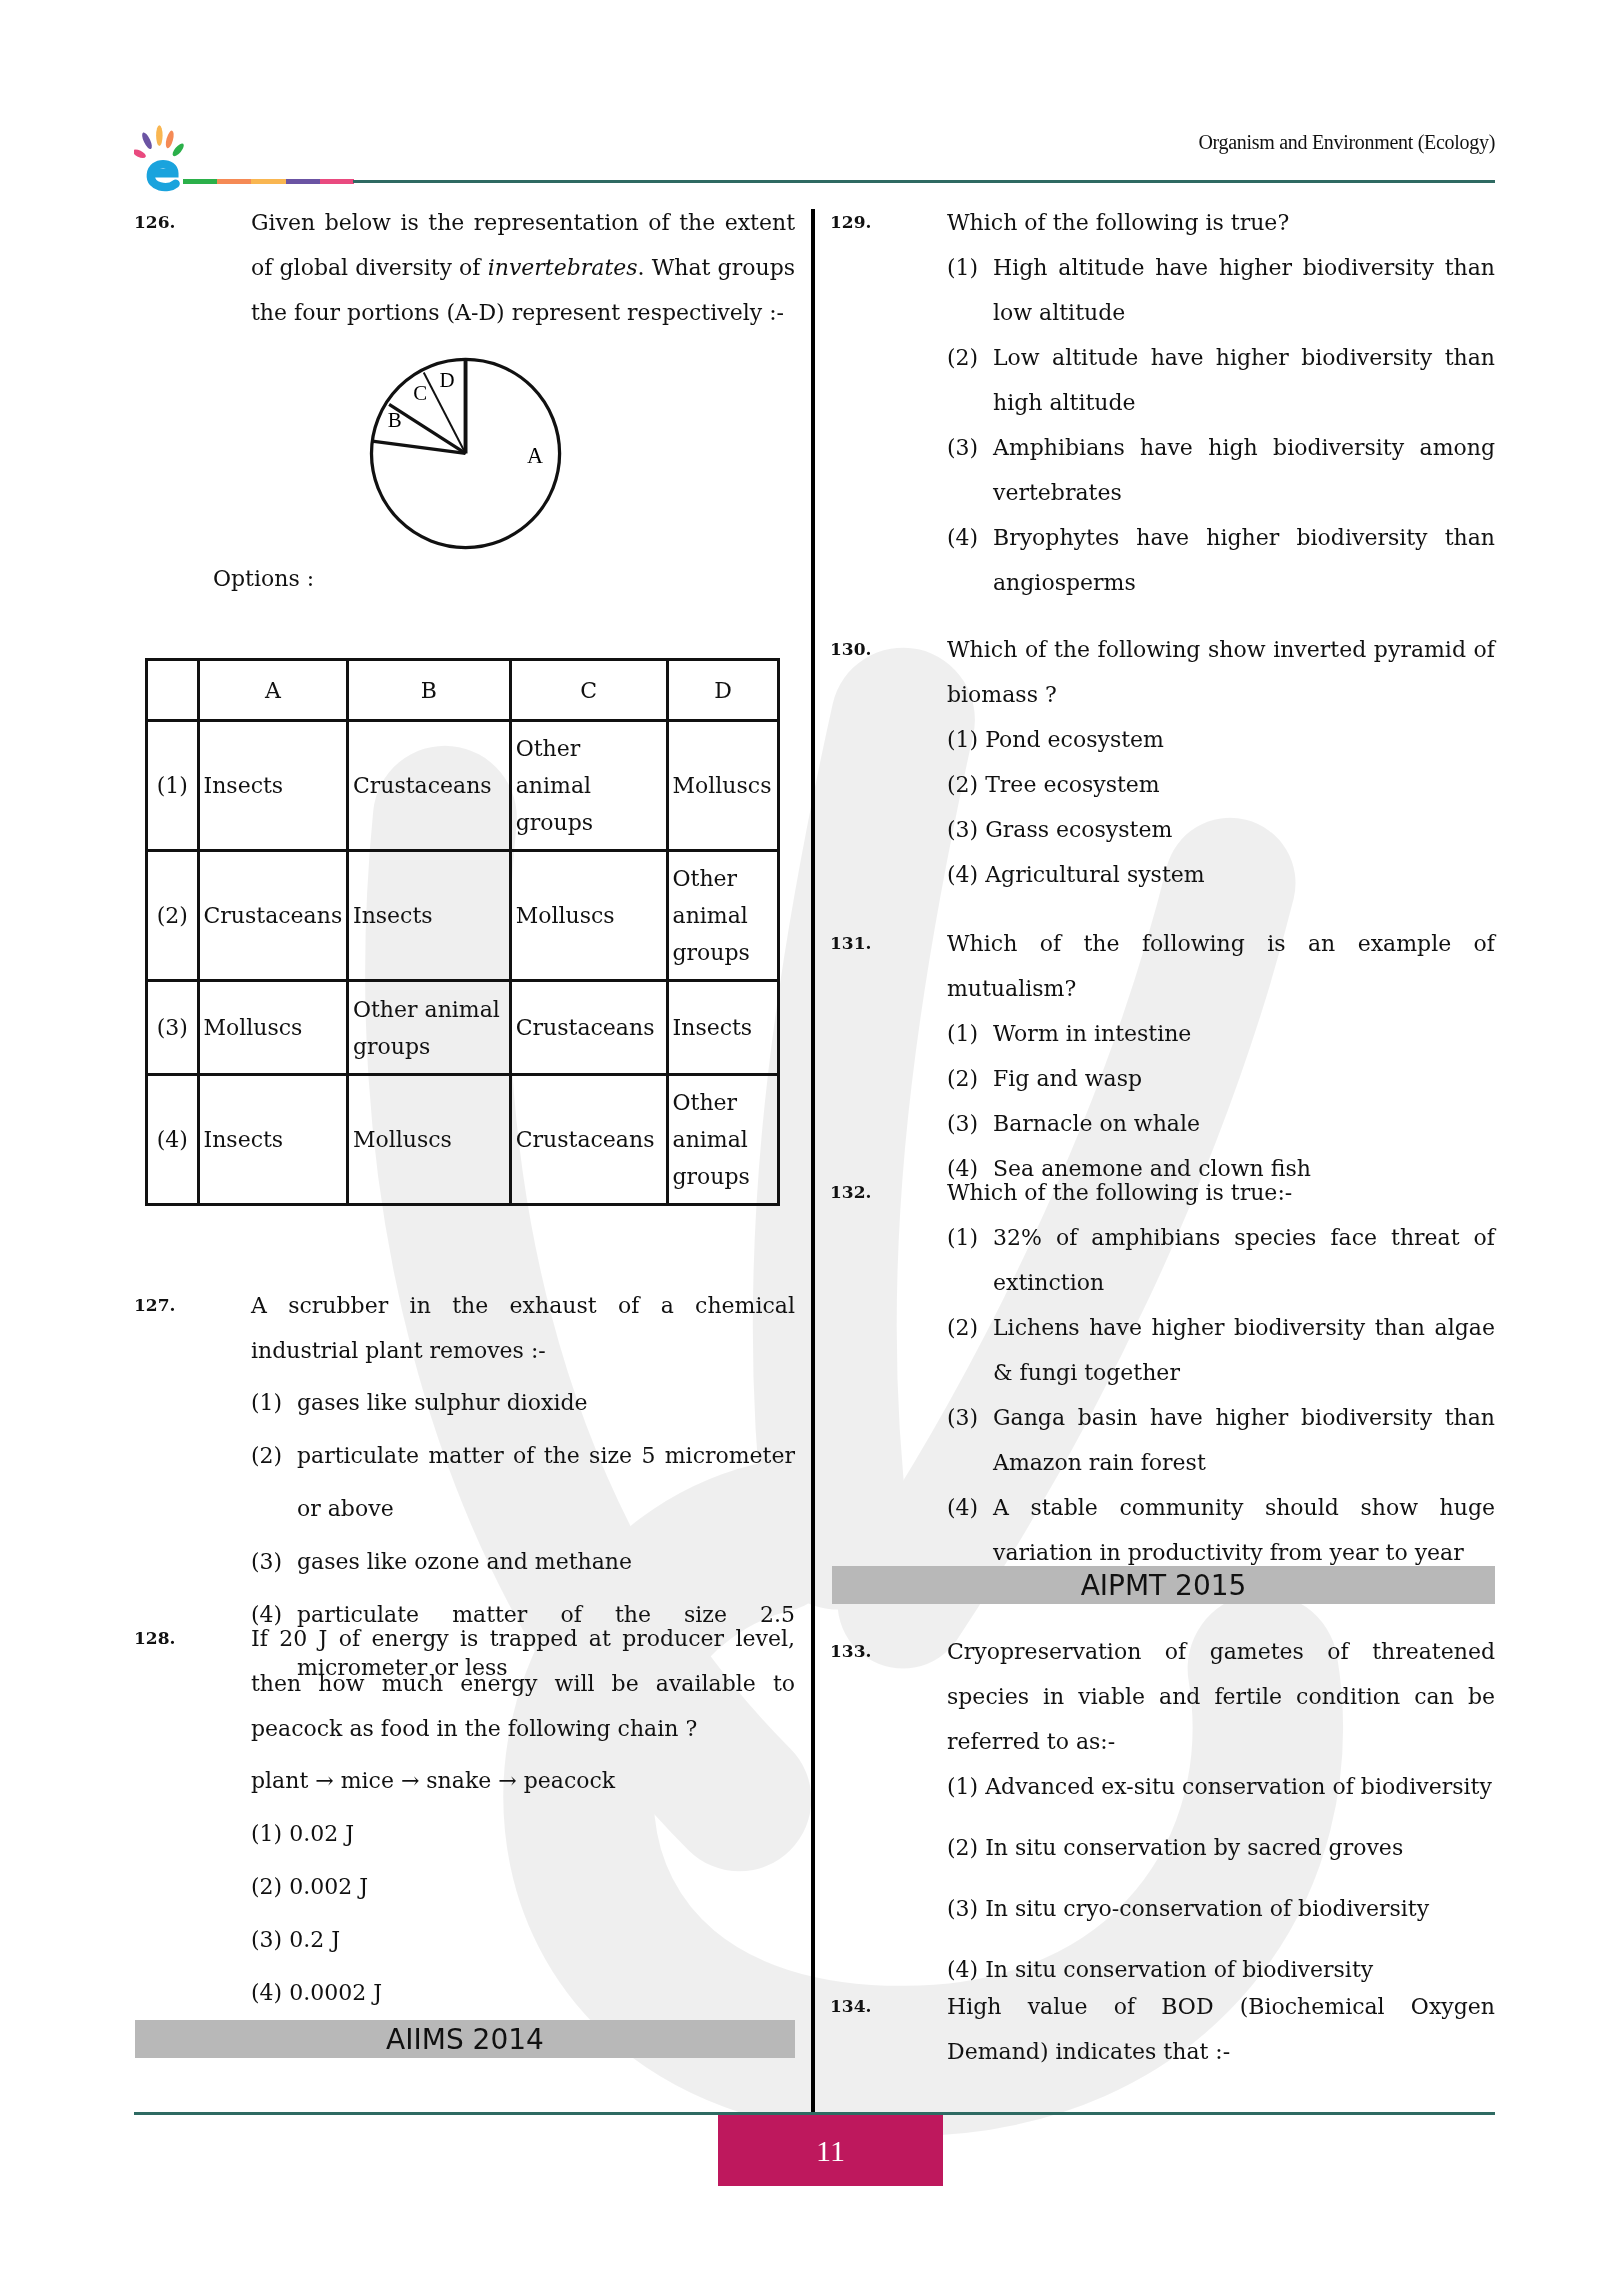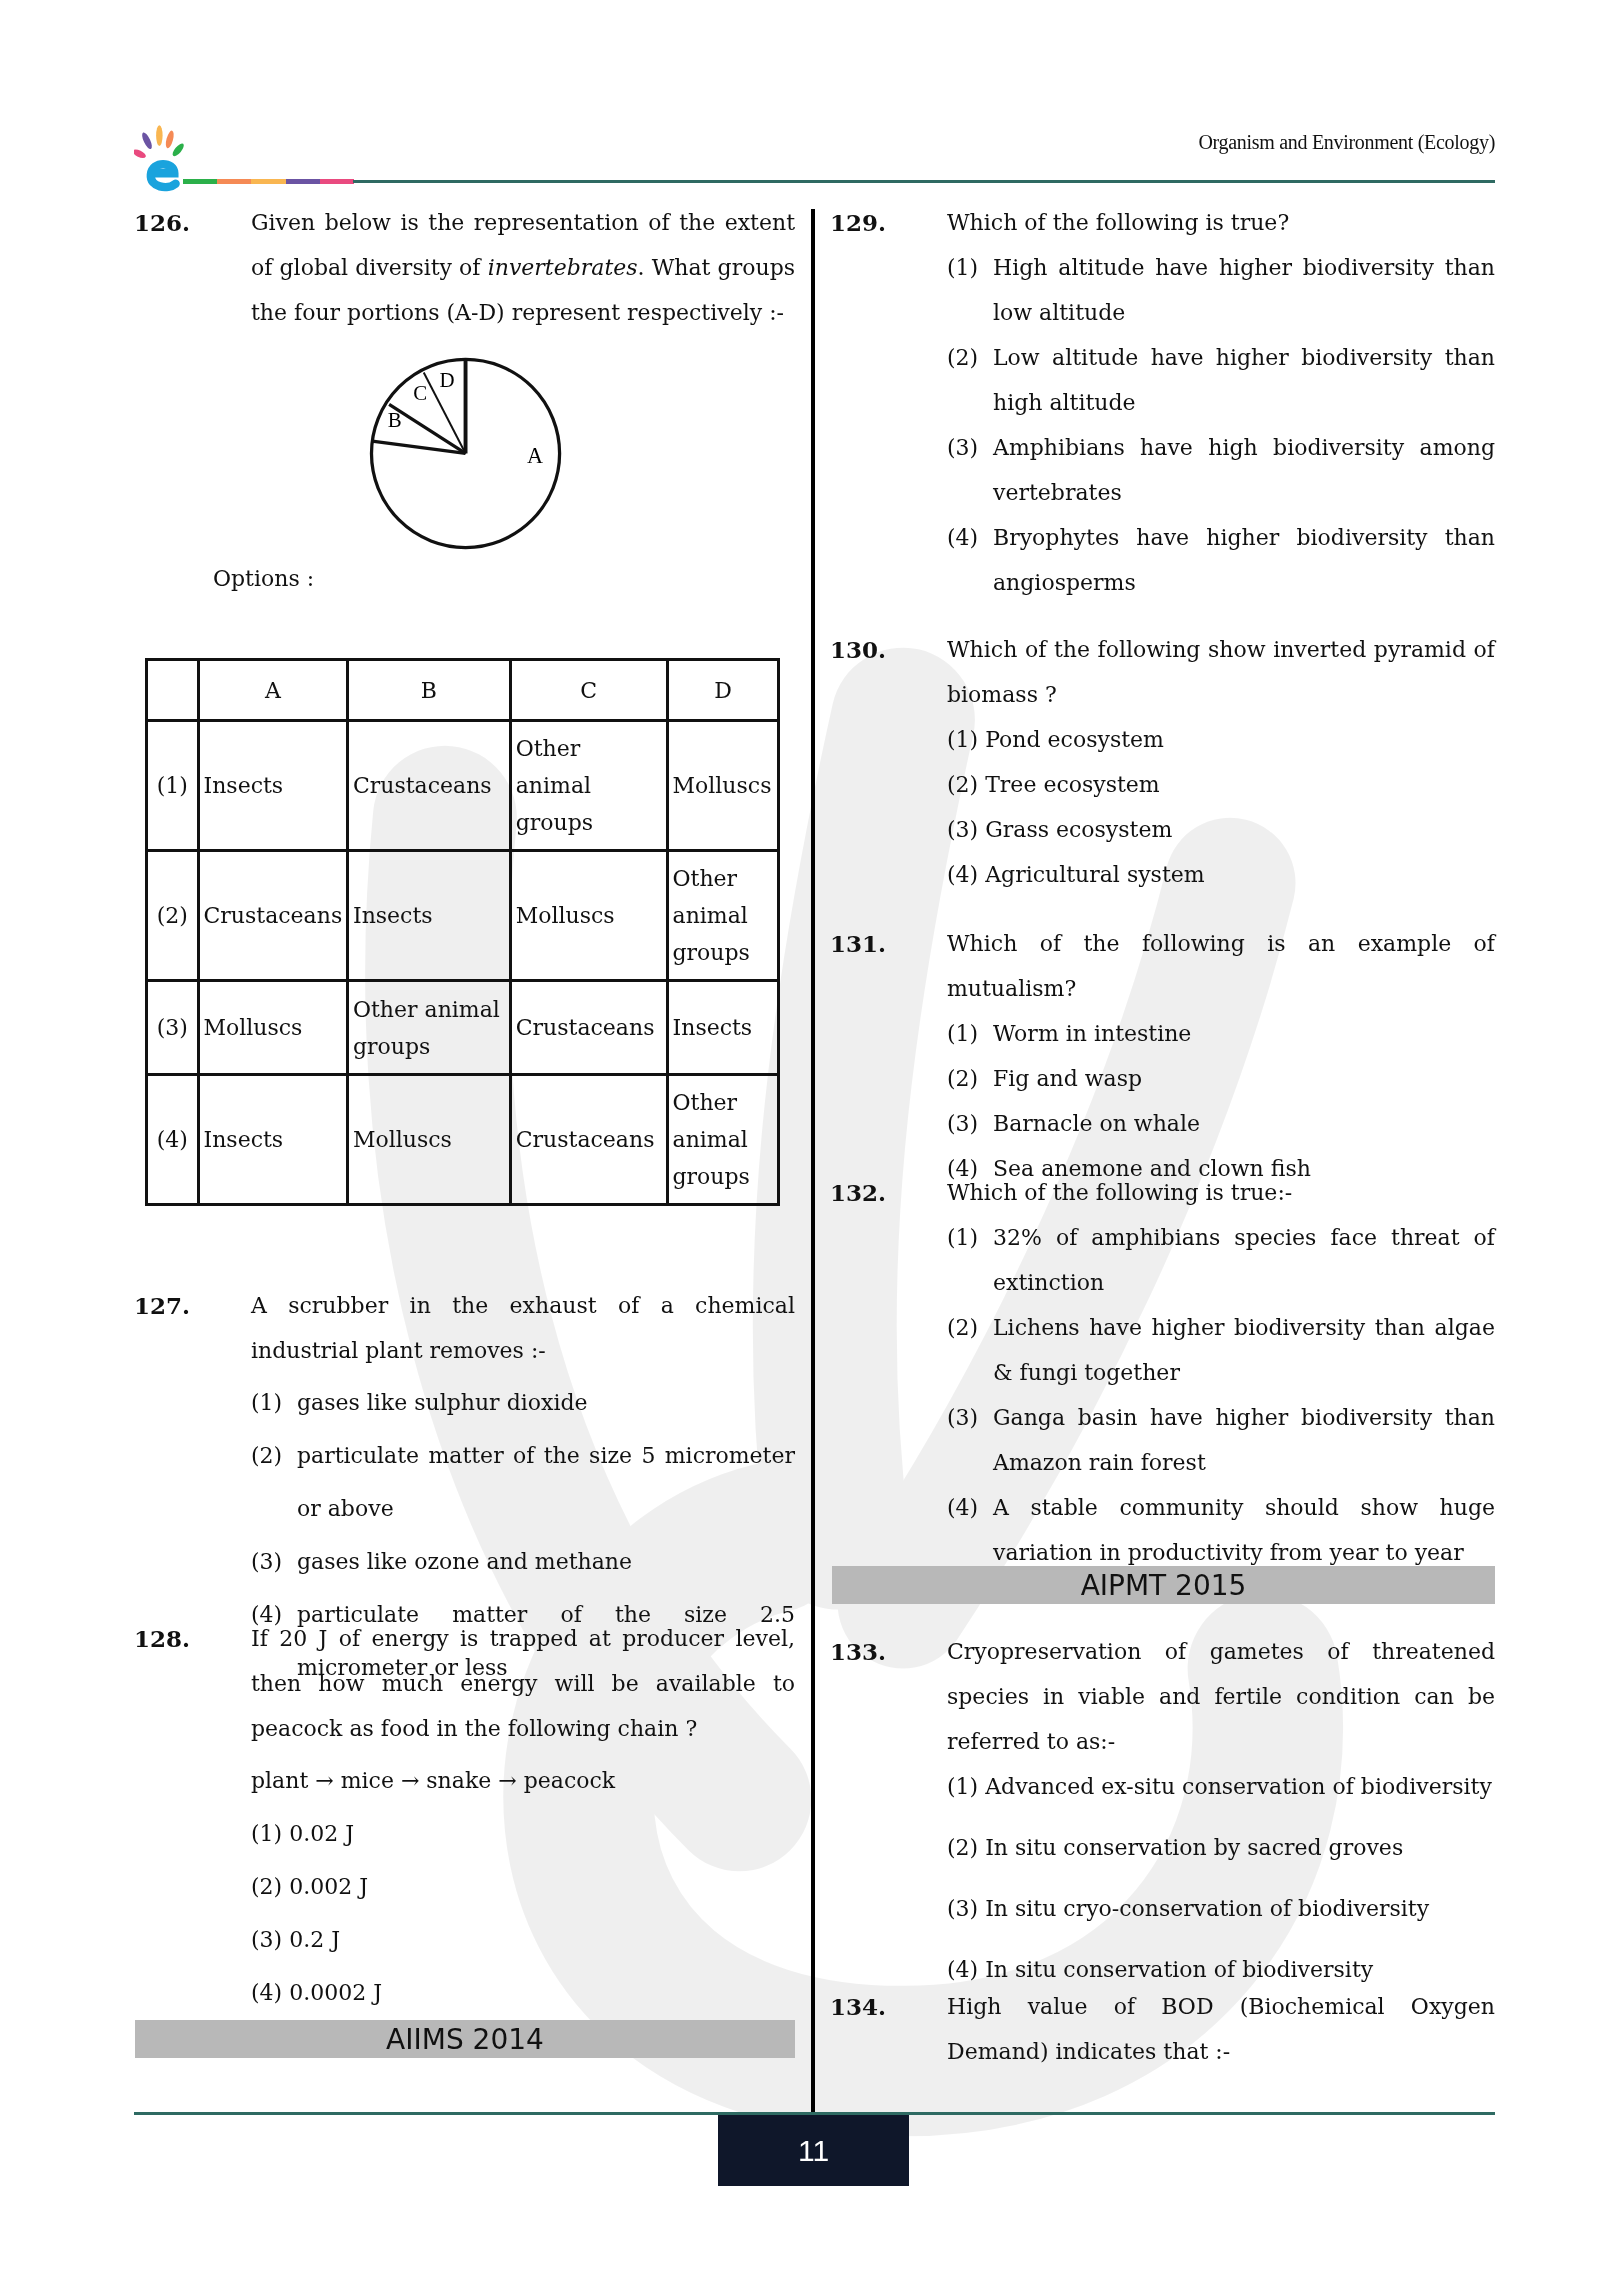--- a/index.html
+++ b/index.html
@@ -18,27 +18,27 @@
   .logo-bar span { flex: 1; height: 100%; }
   .header-line { position: absolute; left: 353px; right: 127px; top: 180px; height: 3.3px; background: #2e6a62; }
   .chapter-title { position: absolute; right: 127px; top: 131px; font-family: "Liberation Serif", serif;
                    font-size: 20px; color: #111; letter-spacing: -0.3px; }
 
   
   .divider { position: absolute; left: 811px; top: 209px; width: 3.9px; height: 1927px; background: #000; }
 
   
   .footer-line { position: absolute; left: 134px; right: 127px; top: 2112px; height: 3.3px; background: #2e6a62; }
-  .page-box { position: absolute; left: 718px; top: 2115px; width: 191px; height: 71px; background: #0f172a;
-              color: #fff; font-family: Liberation Sans, sans-serif; font-size: 30px; display: flex;
+  .page-box { position: absolute; left: 718px; top: 2115px; width: 225px; height: 71px; background: #be185d;
+              color: #fff; font-family: Liberation Serif, serif; font-size: 30px; display: flex;
               align-items: center; justify-content: center; }
 
   
   .q { position: absolute; font-size: 22px; line-height: 45px; }
-  .q .num { position: absolute; left: 0; top: 0; font-weight: bold; font-size: 23px; }
+  .q .num { position: absolute; left: 0; top: 0; font-weight: bold; font-size: 17px; }
   .q .body { margin-left: 117px; text-align: justify; }
   .opt { display: flex; }
   .opt .lbl { width: 46px; flex: none; }
   .opt .txt { flex: 1; text-align: justify; }
 
   .left-col { left: 134px; width: 661px; }
   .right-col { left: 830px; width: 665px; }
 
   .banner { position: absolute; height: 38px; background: #b8b8b8; display: flex; align-items: center;
             justify-content: center; font-family: "DejaVu Sans", "Liberation Sans", sans-serif;

